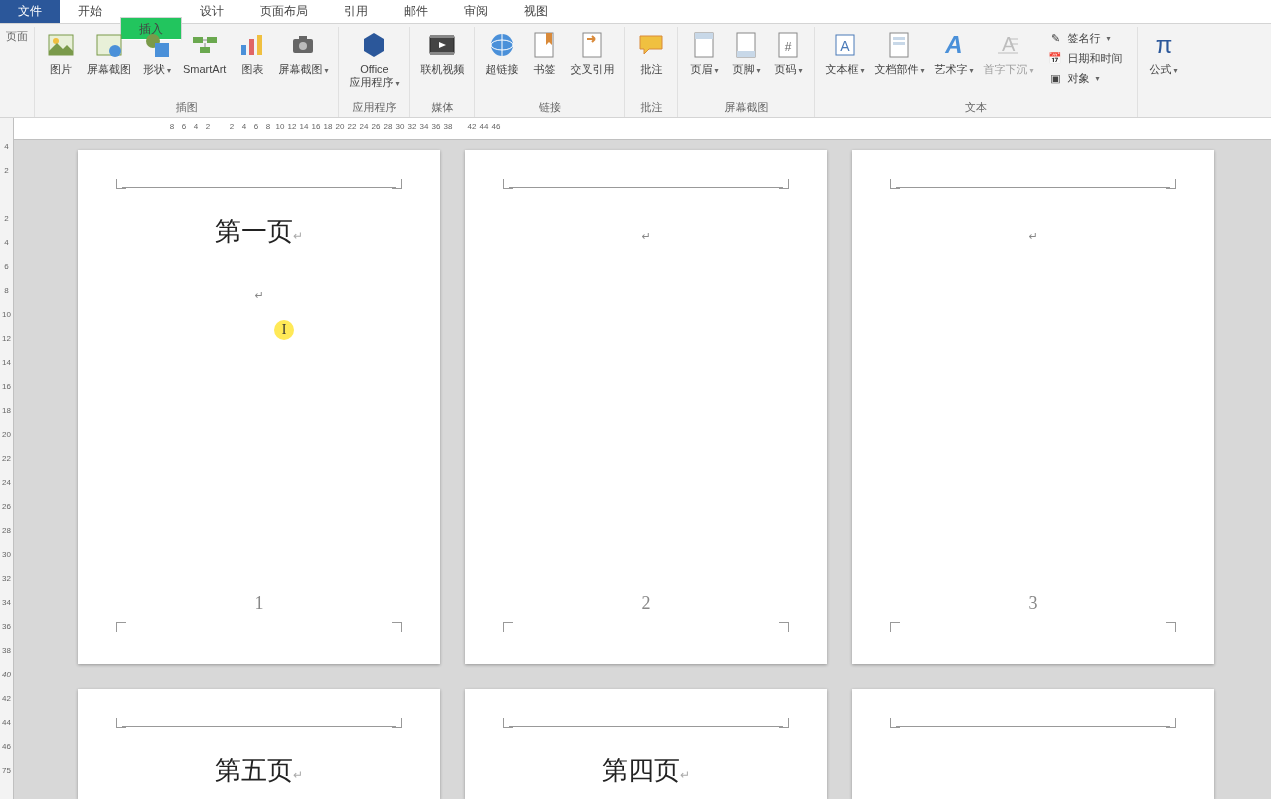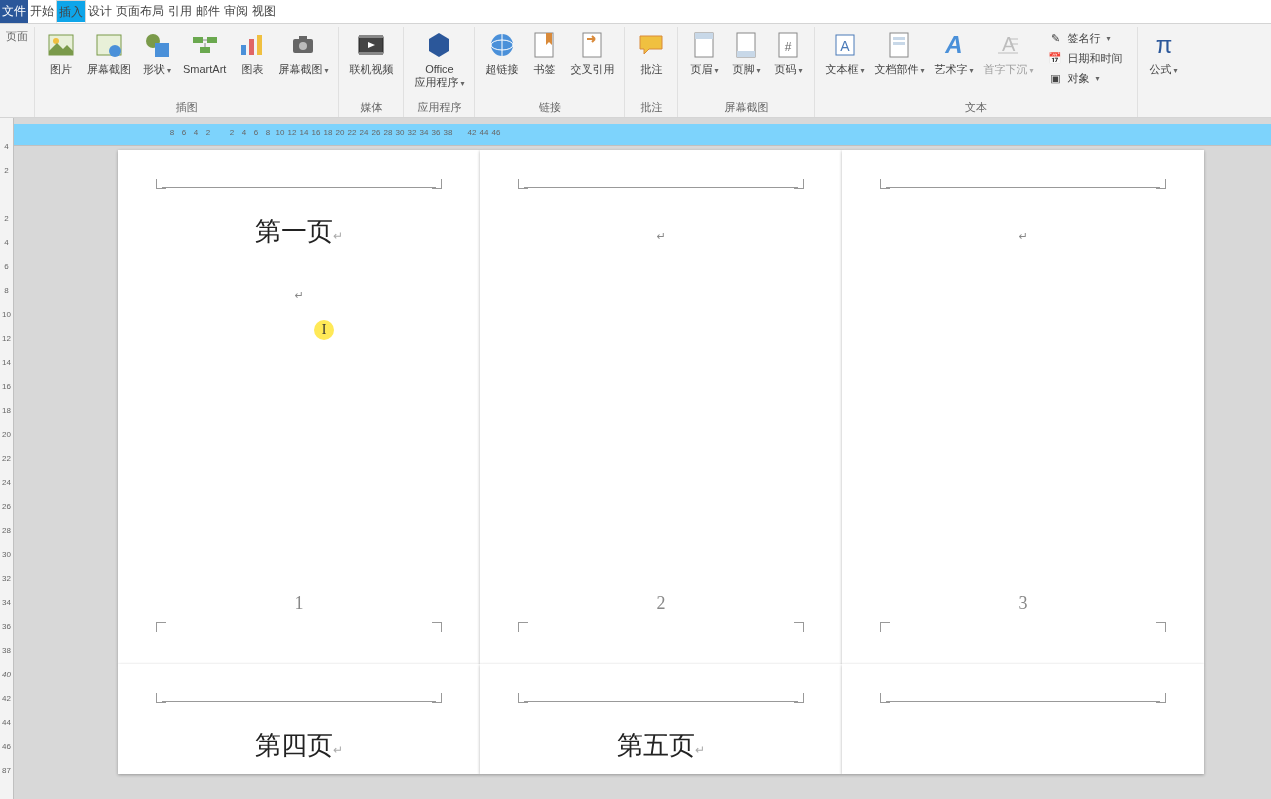--- a/index.html
+++ b/index.html
@@ -1,40 +1,40 @@
 <!DOCTYPE html>
 <html><head>
 <meta charset="utf-8">
 <style>
 *{margin:0;padding:0;box-sizing:border-box;font-family:"Microsoft YaHei","Segoe UI",sans-serif}
 body{background:#fff;width:1271px;height:799px;overflow:hidden;font-size:12px;color:#333}
 .tabs{display:flex;background:#fff;height:24px;border-bottom:1px solid #d4d4d4}
-.tab{padding:3px 2px;cursor:pointer;font-size:12px;color:#444}
+.tab{padding:3px 18px;cursor:pointer;font-size:12px;color:#444}
 .tab.file{background:#2b579a;color:#fff}
-.tab.active{background:#0ea5e9;border:1px solid #d4d4d4;border-bottom:1px solid #fff;position:relative;top:0}
+.tab.active{background:#22c55e;border:1px solid #d4d4d4;border-bottom:1px solid #fff;position:relative;top:17px}
 .ribbon{display:flex;background:#f3f3f3;height:94px;border-bottom:1px solid #d4d4d4;padding-top:3px}
 .group{display:flex;flex-direction:column;align-items:center;border-right:1px solid #e0e0e0;padding:0 6px;position:relative}
 .group-items{display:flex;gap:2px;flex:1;align-items:flex-start}
 .group-label{font-size:11px;color:#666;padding:2px 0;text-align:center}
 .rbtn{display:flex;flex-direction:column;align-items:center;padding:2px 4px;cursor:pointer;min-width:40px}
 .ricon{width:32px;height:32px;display:flex;align-items:center;justify-content:center;margin-bottom:2px}
 .rlabel{font-size:11px;text-align:center;line-height:13px;color:#444}
 .side-col{display:flex;flex-direction:column;gap:2px;padding:2px 6px}
 .side-btn{display:flex;align-items:center;gap:4px;font-size:11px;cursor:pointer;padding:1px 2px;color:#444}
 .sicon{width:16px;height:16px;display:flex;align-items:center;justify-content:center}
 .arrow{font-size:8px;color:#666;margin-left:2px}
 .workspace{display:flex;height:681px;background:#d8d8d8;position:relative}
 .vruler{width:14px;background:#f3f3f3;border-right:1px solid #c0c0c0;font-size:8px;color:#666;position:relative}
 .vruler-content{position:absolute;top:24px;left:0;width:100%}
 .vtick{position:absolute;width:100%;text-align:center;font-size:8px;height:12px}
-.hruler-wrap{position:absolute;top:6px;left:14px;right:0;height:22px;background:#7dd3fc;border-bottom:1px solid #c0c0c0}
+.hruler-wrap{position:absolute;top:0;left:14px;right:0;height:22px;background:#ffffff;border-bottom:1px solid #c0c0c0}
 .hruler{position:absolute;top:4px;left:152px;font-size:8px;color:#666;white-space:nowrap}
 .htick{display:inline-block;width:12px;text-align:center}
 .tab-marker{position:absolute;top:2px;left:0;width:12px;height:12px;border:1px solid #999;background:#fff;font-size:9px;text-align:center;line-height:10px}
-.pages{position:absolute;top:22px;left:14px;right:0;bottom:0;overflow:auto;display:grid;grid-template-columns:repeat(3,362px);gap:0;padding:10px 0 10px 104px;align-content:start}
+.pages{position:absolute;top:22px;left:14px;right:0;bottom:0;overflow:auto;display:grid;grid-template-columns:repeat(3,362px);gap:25px;padding:10px 0 10px 64px;align-content:start}
 .page{background:#fff;width:362px;height:514px;box-shadow:0 1px 3px rgba(0,0,0,.3);position:relative;padding:40px 38px}
 .page-row2{height:110px;overflow:hidden}
 .hf-line{position:absolute;top:37px;left:44px;right:44px;height:1px;background:#999}
 .hf-corner{position:absolute;width:10px;height:10px;border-color:#999}
 .hf-tl{top:29px;left:38px;border-left:1px solid #999;border-bottom:1px solid #999}
 .hf-tr{top:29px;right:38px;border-right:1px solid #999;border-bottom:1px solid #999}
 .hf-bl{bottom:32px;left:38px;border-left:1px solid #999;border-top:1px solid #999}
 .hf-br{bottom:32px;right:38px;border-right:1px solid #999;border-top:1px solid #999}
 .page-title{font-size:26px;font-family:"SimSun","宋体",serif;text-align:center;margin-top:24px;color:#222}
 .ret{font-size:11px;color:#888;text-align:center;margin-top:40px}
@@ -127,46 +127,46 @@
           <div class="rlabel"><span>屏幕截图</span><span class="arrow">▾</span></div>
         </div>
     </div>
     <div class="group-label">插图</div>
   </div>
 
   <div class="group">
     <div class="group-items">
       <div class="rbtn">
           <div class="ricon">
+            <svg width="28" height="28">
+              <path d="M14 2 L24 8 L24 20 L14 26 L4 20 L4 8 Z" fill="#2b579a"></path>
+            </svg>
+          </div>
+          <div class="rlabel" style="white-space:pre-line"><span>Office
+应用程序</span><span class="arrow">▾</span></div>
+        </div>
+    </div>
+    <div class="group-label">应用程序</div>
+  </div>
+
+  <div class="group">
+    <div class="group-items">
+      <div class="rbtn">
+          <div class="ricon">
             <svg width="28" height="24">
               <rect x="2" y="4" width="24" height="16" fill="#444" stroke="#222"></rect>
               <rect x="2" y="2" width="24" height="3" fill="#888"></rect>
               <rect x="2" y="19" width="24" height="3" fill="#888"></rect>
               <path d="M11 9 L18 12 L11 15 Z" fill="#fff"></path>
             </svg>
           </div>
           <div class="rlabel">联机视频</div>
         </div>
     </div>
     <div class="group-label">媒体</div>
-  </div>
-
-  <div class="group">
-    <div class="group-items">
-      <div class="rbtn">
-          <div class="ricon">
-            <svg width="28" height="28">
-              <path d="M14 2 L24 8 L24 20 L14 26 L4 20 L4 8 Z" fill="#2b579a"></path>
-            </svg>
-          </div>
-          <div class="rlabel" style="white-space:pre-line"><span>Office
-应用程序</span><span class="arrow">▾</span></div>
-        </div>
-    </div>
-    <div class="group-label">应用程序</div>
   </div>
 
   <div class="group">
     <div class="group-items">
       <div class="rbtn">
           <div class="ricon">
             <svg width="28" height="28">
               <circle cx="14" cy="14" r="11" fill="#4a90d9"></circle>
               <ellipse cx="14" cy="14" rx="11" ry="5" fill="none" stroke="#fff"></ellipse>
               <line x1="14" y1="3" x2="14" y2="25" stroke="#fff"></line>
@@ -341,21 +341,21 @@
         <div class="vtick" style="top: 384px;">28</div>
         <div class="vtick" style="top: 408px;">30</div>
         <div class="vtick" style="top: 432px;">32</div>
         <div class="vtick" style="top: 456px;">34</div>
         <div class="vtick" style="top: 480px;">36</div>
         <div class="vtick" style="top: 504px;">38</div>
         <div class="vtick" style="top: 528px; font-style: italic;">40</div>
         <div class="vtick" style="top: 552px;">42</div>
         <div class="vtick" style="top: 576px;">44</div>
         <div class="vtick" style="top: 600px;">46</div>
-        <div class="vtick" style="top: 624px;">87</div>
+        <div class="vtick" style="top: 624px;">75</div>
       </div>
   </div>
   <div class="hruler-wrap">
     <div class="hruler" id="hruler"><span class="htick">8</span><span class="htick">6</span><span class="htick">4</span><span class="htick">2</span><span class="htick"></span><span class="htick">2</span><span class="htick">4</span><span class="htick">6</span><span class="htick">8</span><span class="htick">10</span><span class="htick">12</span><span class="htick">14</span><span class="htick">16</span><span class="htick">18</span><span class="htick">20</span><span class="htick">22</span><span class="htick">24</span><span class="htick">26</span><span class="htick">28</span><span class="htick">30</span><span class="htick">32</span><span class="htick">34</span><span class="htick">36</span><span class="htick">38</span><span class="htick"></span><span class="htick">42</span><span class="htick">44</span><span class="htick">46</span></div>
   </div>
   <div class="pages" id="pages-container">
       <div class="page">
         <div class="hf-corner hf-tl"></div>
         <div class="hf-line"></div>
         <div class="hf-corner hf-tr"></div>
@@ -381,27 +381,27 @@
         <div class="hf-corner hf-tr"></div>
         <div class="ret"></div>
         <div class="page-num">3</div>
         <div class="hf-corner hf-bl"></div>
         <div class="hf-corner hf-br"></div>
       </div>
       <div class="page page-row2">
         <div class="hf-corner hf-tl"></div>
         <div class="hf-line"></div>
         <div class="hf-corner hf-tr"></div>
+        <div class="page-title">第五页<span style="font-size:12px;color:#aaa">↵</span></div>
+      </div>
+      <div class="page page-row2">
+        <div class="hf-corner hf-tl"></div>
+        <div class="hf-line"></div>
+        <div class="hf-corner hf-tr"></div>
         <div class="page-title">第四页<span style="font-size:12px;color:#aaa">↵</span></div>
       </div>
       <div class="page page-row2">
         <div class="hf-corner hf-tl"></div>
         <div class="hf-line"></div>
         <div class="hf-corner hf-tr"></div>
-        <div class="page-title">第五页<span style="font-size:12px;color:#aaa">↵</span></div>
-      </div>
-      <div class="page page-row2">
-        <div class="hf-corner hf-tl"></div>
-        <div class="hf-line"></div>
-        <div class="hf-corner hf-tr"></div>
       </div>
     </div>
 </div>
 
 </body></html>

